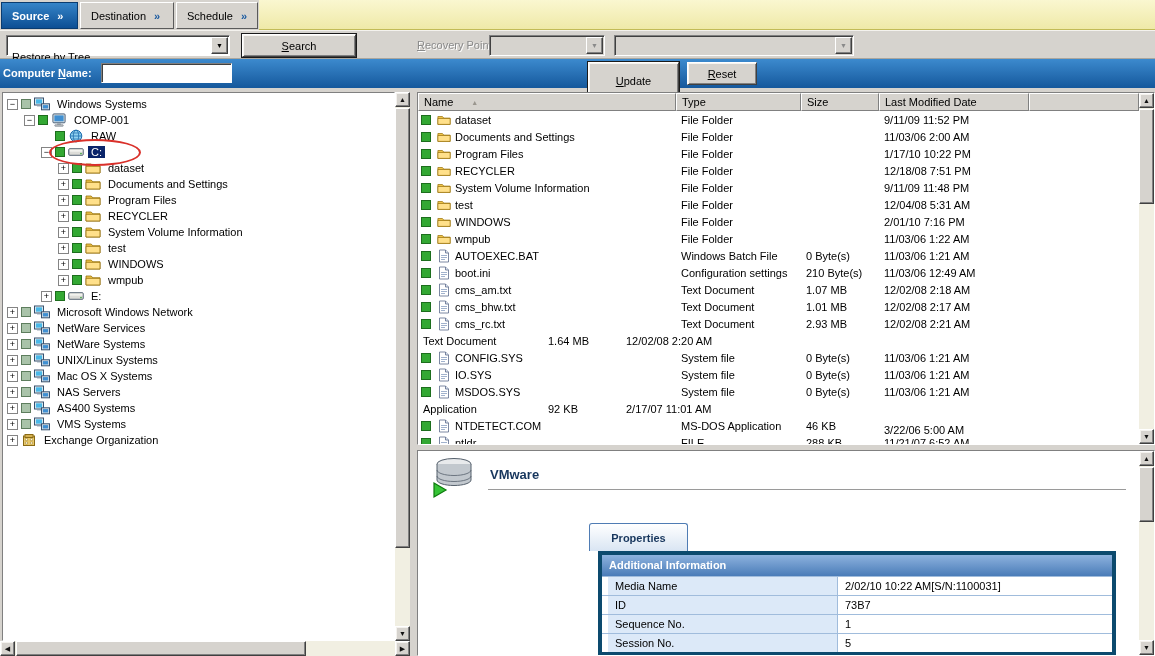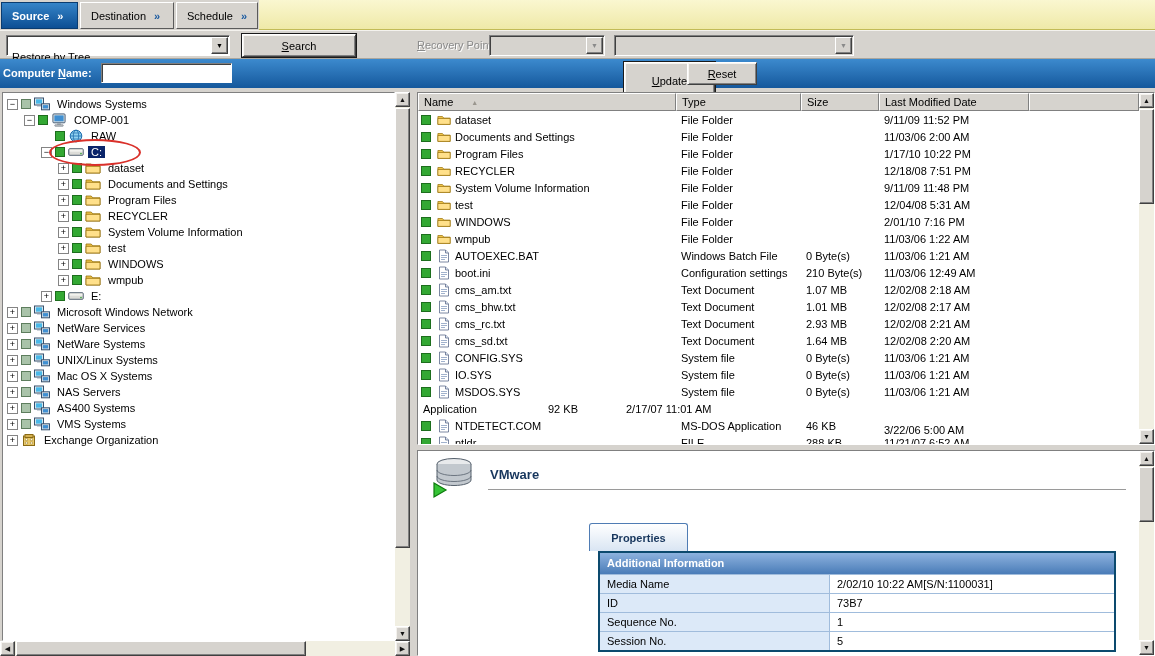--- a/index.html
+++ b/index.html
@@ -38,21 +38,21 @@
 
   .combo-restore { left:6px; top:4px; width:224px; }
   .combo-rp1 { left:489px; top:4px; width:116px; }
   .combo-rp2 { left:614px; top:4px; width:240px; }
 
   .btn { position:absolute; background:#d6d3ce; border:1px solid; border-color:#fff #404040 #404040 #fff;
     box-shadow:inset 1px 1px 0 #f7f5f1, inset -1px -1px 0 #808080; font-family:"Liberation Sans",sans-serif;
     font-size:11px; text-align:center; cursor:default; }
   .btn.default { outline:1px solid #1a1a1a; }
   .btn-search { left:242px; top:3px; width:114px; height:23px; }
-  .btn-update { left:588px; top:3px; width:91px; height:37px;margin-left:36px; }
+  .btn-update { left:588px; top:3px; width:91px; height:37px; }
   .btn-reset  { left:687px; top:3px; width:70px; height:23px; }
 
   .rp-label { position:absolute; left:417px; top:8px; color:#8a8a8a; text-shadow:1px 1px 0 #fff; }
   .cn-label { position:absolute; left:3px; top:8px; color:#fff;font-weight:bold; }
   .cn-input { position:absolute; left:101px; top:4px; width:131px; height:20px; background:#fff;
     border:1px solid; border-color:#808080 #fff #fff #808080; box-shadow:inset 1px 1px 0 #404040;
     font-family:"Liberation Sans",sans-serif; font-size:11px; padding:0 4px; }
 
   
   .pane { position:absolute; background:#fff; border:1px solid; border-color:#808080 #fff #fff #808080; }
@@ -89,24 +89,24 @@
 
   
   .disk-icon { position:absolute; left:12px; top:4px; }
   .props-title { position:absolute; left:72px; top:16px; font-size:13px; font-weight:bold; color:#17365d; }
   .props-rule { position:absolute; left:70px; top:38px; right:28px; height:2px;
     border-top:1px solid #9a9a9a; border-bottom:1px solid #fff; }
   .props-tab { position:absolute; left:171px; top:72px; width:99px; height:28px;
     background:linear-gradient(180deg,#ffffff,#d9e5f3); border:1px solid #4f7cb4; border-bottom:none;
     border-radius:3px 3px 0 0; display:flex; align-items:center; justify-content:center;
     font-weight:bold; color:#17365d; }
-  .props-table { position:absolute; left:180px; top:100px; width:518px; border:2px solid #0c4a6e; background:#fff; }
+  .props-table { position:absolute; left:180px; top:100px; width:518px; border:4px solid #0c4a6e; background:#fff; }
   .pt-header { height:21px; background:linear-gradient(180deg,#8db2de,#4a7cb8); color:#fff; font-weight:bold;
     padding:4px 7px 0 7px; }
-  .prow { height:19px; display:flex; border-top:1px solid #a0bcdc; }
+  .prow { height:19px; display:flex; border-top:1px solid #a0bcdc;padding-left:6px; }
   .plabel { width:230px; flex:0 0 230px; background:#dce9f8; padding:3px 7px 0 7px; border-right:1px solid #a0bcdc; }
   .pvalue { flex:1; padding:3px 7px 0 7px; }
 
   
   .sb { position:absolute; background:#f1efe2; }
   .sb-btn { position:absolute; width:15px; height:15px; background:#d6d3ce; border:1px solid;
     border-color:#fff #404040 #404040 #fff; box-shadow:inset -1px -1px 0 #808080, inset 1px 1px 0 #f4f2ee;
     font-size:7px; line-height:13px; text-align:center; color:#111; }
   .sb-thumb { position:absolute; background:#d6d3ce; border:1px solid;
     border-color:#fff #404040 #404040 #fff; box-shadow:inset -1px -1px 0 #808080; }
@@ -673,31 +673,20 @@
                 <path d="M3 6.5h6M3 8.5h6M3 10.5h4" stroke="#7890b8" stroke-width="0.7" fill="none"></path>
               </svg>
             </span>
             <span>cms_rc.txt</span>
           </div>
           <div class="fc" style="width: 125px;">Text Document</div>
           <div class="fc" style="width: 78px;">2.93 MB</div>
           <div class="fc" style="width: 150px;">12/02/08 2:21 AM</div>
         </div>
         <div class="frow">
-          <div class="fc name" style="width: 258px;">
-            <span class="chk green"></span>
-            <span class="ficon">
-              <svg viewBox="0 0 12 14">
-                <path d="M1.5 1h6l3 3v9h-9z" fill="#fff" stroke="#5a6a8a" stroke-width="0.8"></path>
-                <path d="M7.5 1v3h3" fill="#dce4f0" stroke="#5a6a8a" stroke-width="0.8"></path>
-                <path d="M3 6.5h6M3 8.5h6M3 10.5h4" stroke="#7890b8" stroke-width="0.7" fill="none"></path>
-              </svg>
-            </span>
-            <span>cms_sd.txt</span>
-          </div>
           <div class="fc" style="width: 125px;">Text Document</div>
           <div class="fc" style="width: 78px;">1.64 MB</div>
           <div class="fc" style="width: 150px;">12/02/08 2:20 AM</div>
         </div>
         <div class="frow">
           <div class="fc name" style="width: 258px;">
             <span class="chk green"></span>
             <span class="ficon">
               <svg viewBox="0 0 12 14">
                 <path d="M1.5 1h6l3 3v9h-9z" fill="#fff" stroke="#5a6a8a" stroke-width="0.8"></path>

